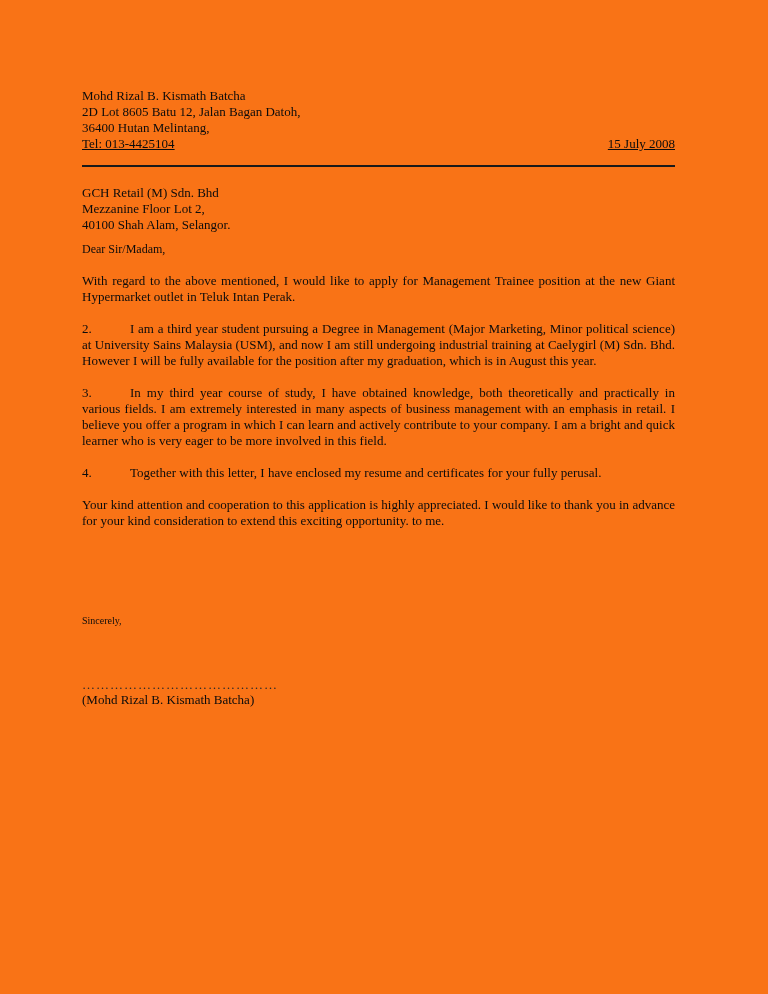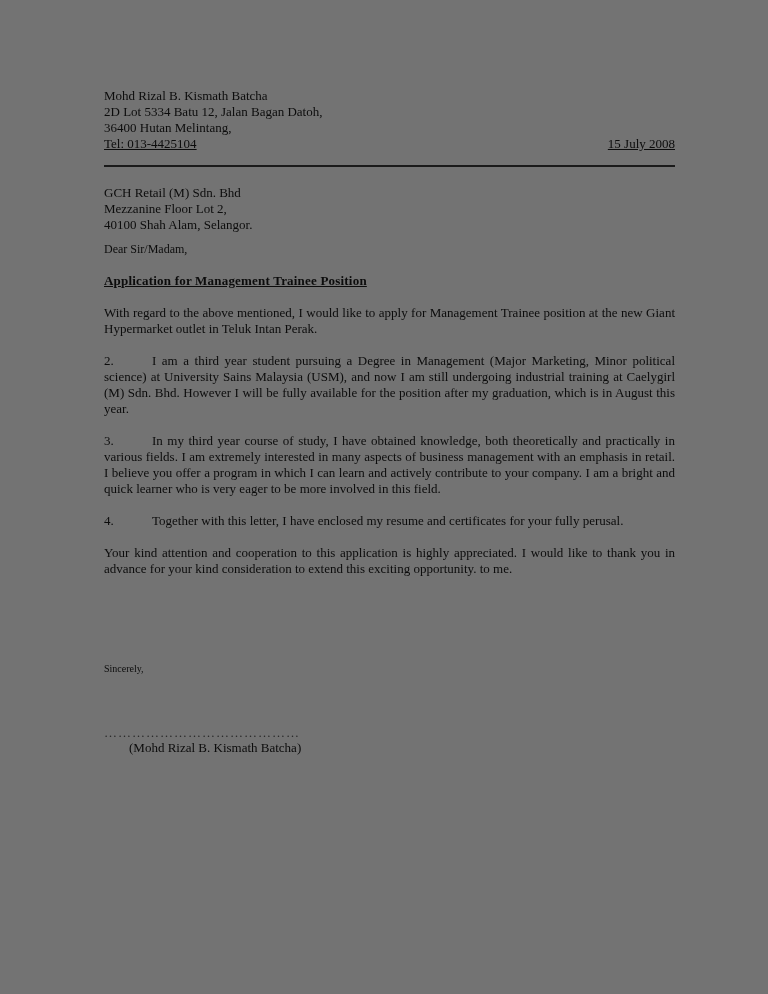--- a/index.html
+++ b/index.html
@@ -7,22 +7,22 @@
   body {
     width: 768px;
     height: 994px;
     font-family: "Liberation Serif", "DejaVu Serif", serif;
     color: #0c0c0c;
     overflow: hidden;
   }
   .page {
     width: 768px;
     height: 994px;
-    background: #737373;
-    padding: 88px 93px 0 104px;
+    background: #f97316;
+    padding: 88px 93px 0 82px;
   }
   .line {
     font-size: 13px;
     line-height: 16px;
     white-space: nowrap;
   }
   .tel-date-row {
     display: flex;
     justify-content: space-between;
     align-items: baseline;
@@ -67,49 +67,47 @@
   .dotted-line {
     font-size: 13px;
     line-height: 14px;
     margin-top: 49px;
     letter-spacing: 1px;
     color: #2a2a2a;
   }
   .signatory {
     font-size: 13px;
     line-height: 16px;
-    margin-left: 25px;
   }
 </style>
 </head>
 <body>
 
 <div class="page">
 
   <header>
     <div class="line">Mohd Rizal B. Kismath Batcha</div>
-    <div class="line">2D Lot 5334 Batu 12, Jalan Bagan Datoh,</div>
+    <div class="line">2D Lot 8605 Batu 12, Jalan Bagan Datoh,</div>
     <div class="line">36400 Hutan Melintang,</div>
     <div class="tel-date-row">
       <span>Tel: 013-4425104</span>
       <span>15 July 2008</span>
     </div>
   </header>
 
   <hr class="rule">
 
   <section>
     <div class="line">GCH Retail (M) Sdn. Bhd</div>
     <div class="line">Mezzanine Floor Lot 2,</div>
     <div class="line">40100 Shah Alam, Selangor.</div>
   </section>
 
   <p class="salutation">Dear Sir/Madam,</p>
 
-  <p class="subject">Application for Management Trainee Position</p>
 
   <p class="body">
     <span>With regard to the above mentioned, I would like to apply for Management Trainee position at the new Giant Hypermarket outlet in Teluk Intan Perak.</span>
   </p>
 
   <p class="body">
     <span class="pnum">2.</span><span>I am a third year student pursuing a Degree in Management (Major Marketing, Minor political science) at University Sains Malaysia (USM), and now I am still undergoing industrial training at Caelygirl (M) Sdn. Bhd.  However I will be fully available for the position after my graduation, which is in August this year.</span>
   </p>
 
   <p class="body">

